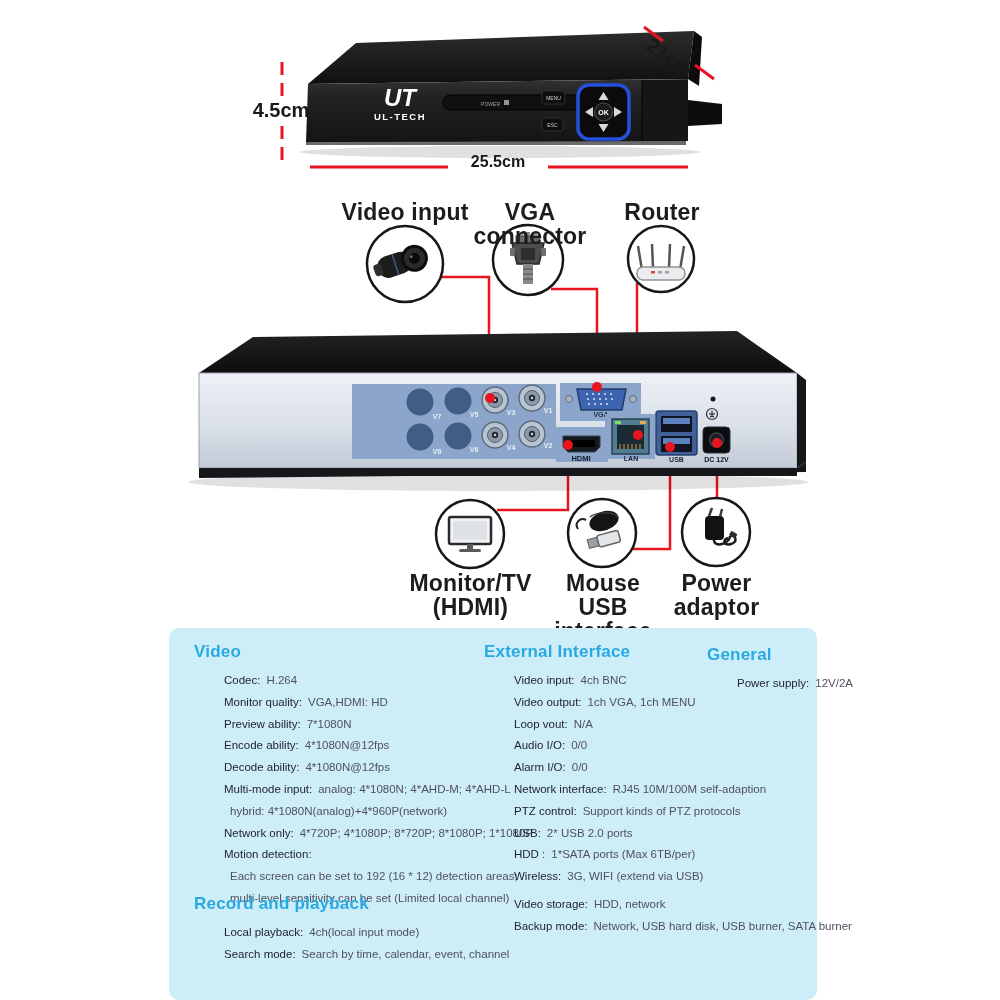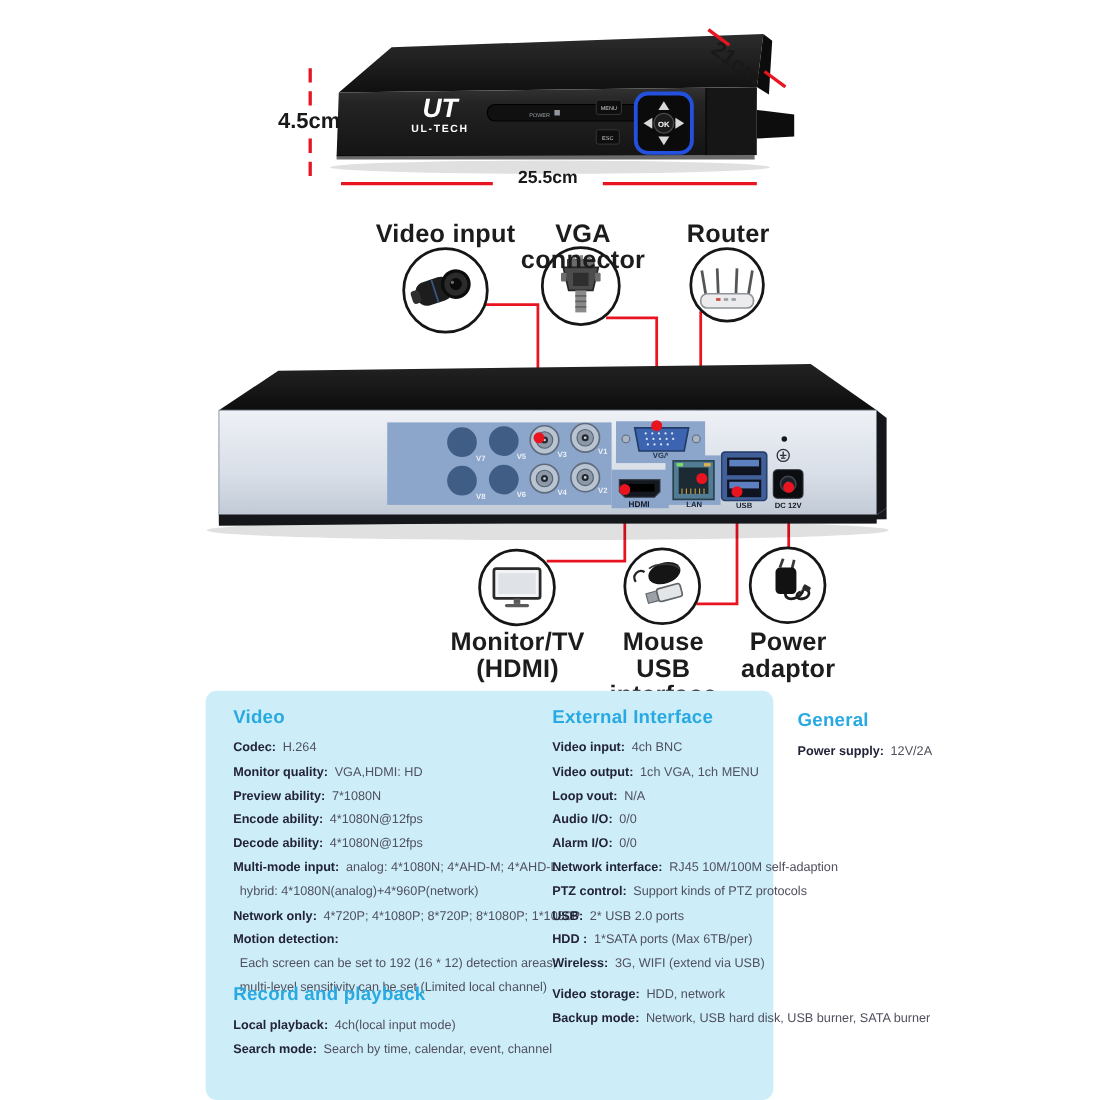--- a/index.html
+++ b/index.html
@@ -21,29 +21,29 @@
 
   #callout-video-input   { left:340px; top:200px; width:130px; }
   #callout-vga-connector { left:455px; top:200px; width:150px; }
   #callout-router        { left:612px; top:200px; width:100px; }
   #callout-monitor { left:398px; top:571px; width:145px; }
   #callout-mouse   { left:528px; top:571px; width:150px; }
   #callout-power   { left:654px; top:571px; width:125px; }
 
   
   .spec-panel {
-    position:absolute; left:187px; top:628px; width:516px; height:372px;
+    position:absolute; left:169px; top:628px; width:648px; height:372px;
     background:#cdeef8; border-radius:10px;
   }
   .spec-section { position:absolute; }
   .spec-section h3 {
     font-size:17px; font-weight:bold; color:#29a9e2; margin:0 0 8px 0; letter-spacing:.2px;
   }
   .spec-row { font-size:11.5px; line-height:21.8px; white-space:nowrap; color:#50505f; }
-  .spec-row .lbl { font-weight:bold; color:#23233a; margin-right:6px; }
+  .spec-row .lbl { font-weight:normal; color:#23233a; margin-right:6px;margin-left:30px; }
   #sec-video    { left:25px;  top:14px;  width:310px; }
   #sec-record   { left:25px;  top:266px; width:310px; }
   #sec-external { left:315px; top:14px;  width:330px; }
   #sec-storage  { left:315px; top:266px; width:330px; }
   #sec-general  { left:538px; top:17px;  width:105px; }
 
   svg text { font-family:"Liberation Sans", sans-serif; }
 </style>
 </head>
 <body>

